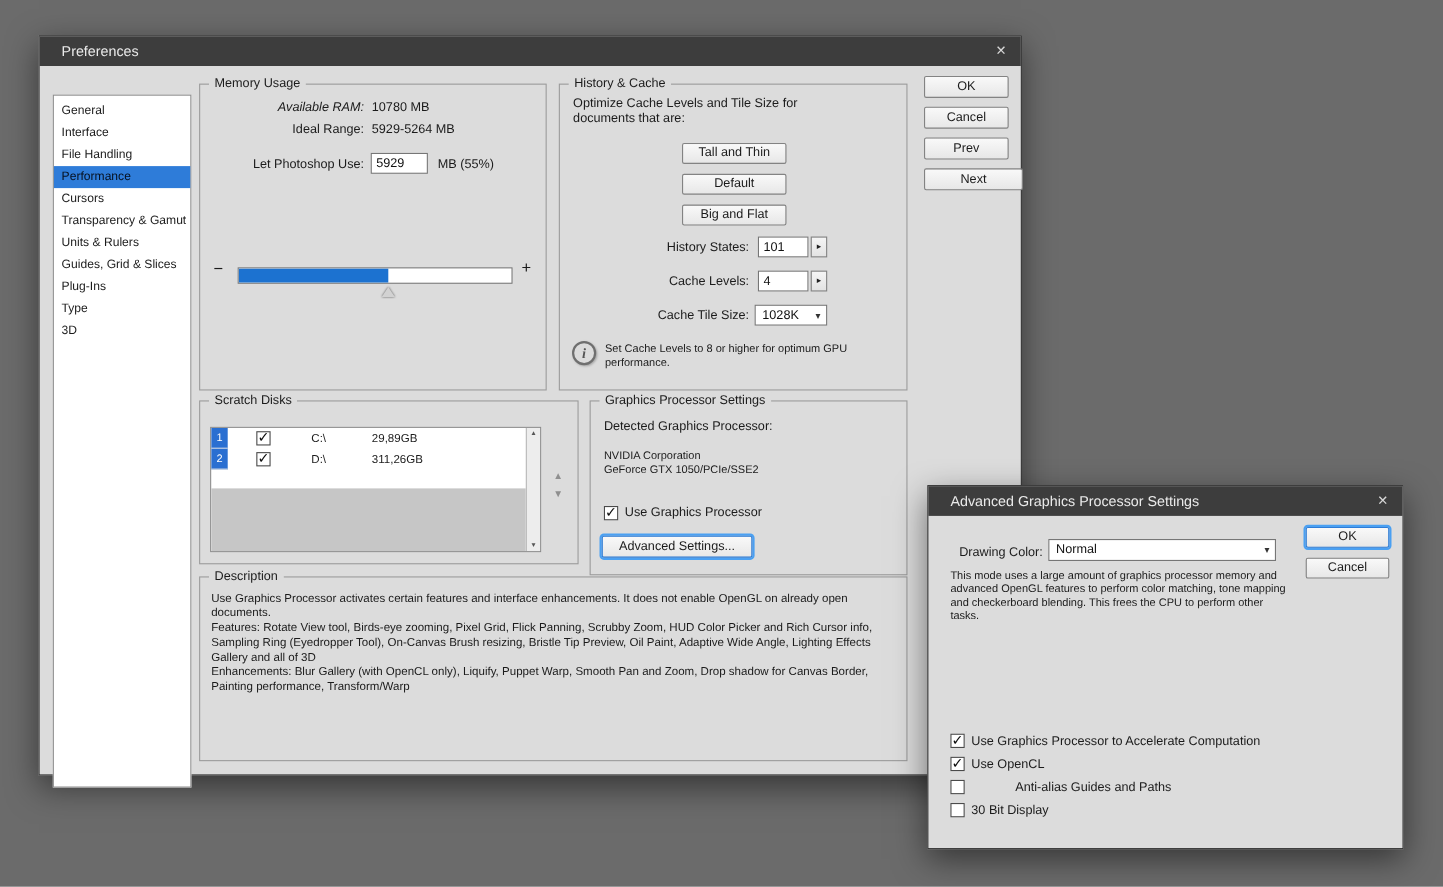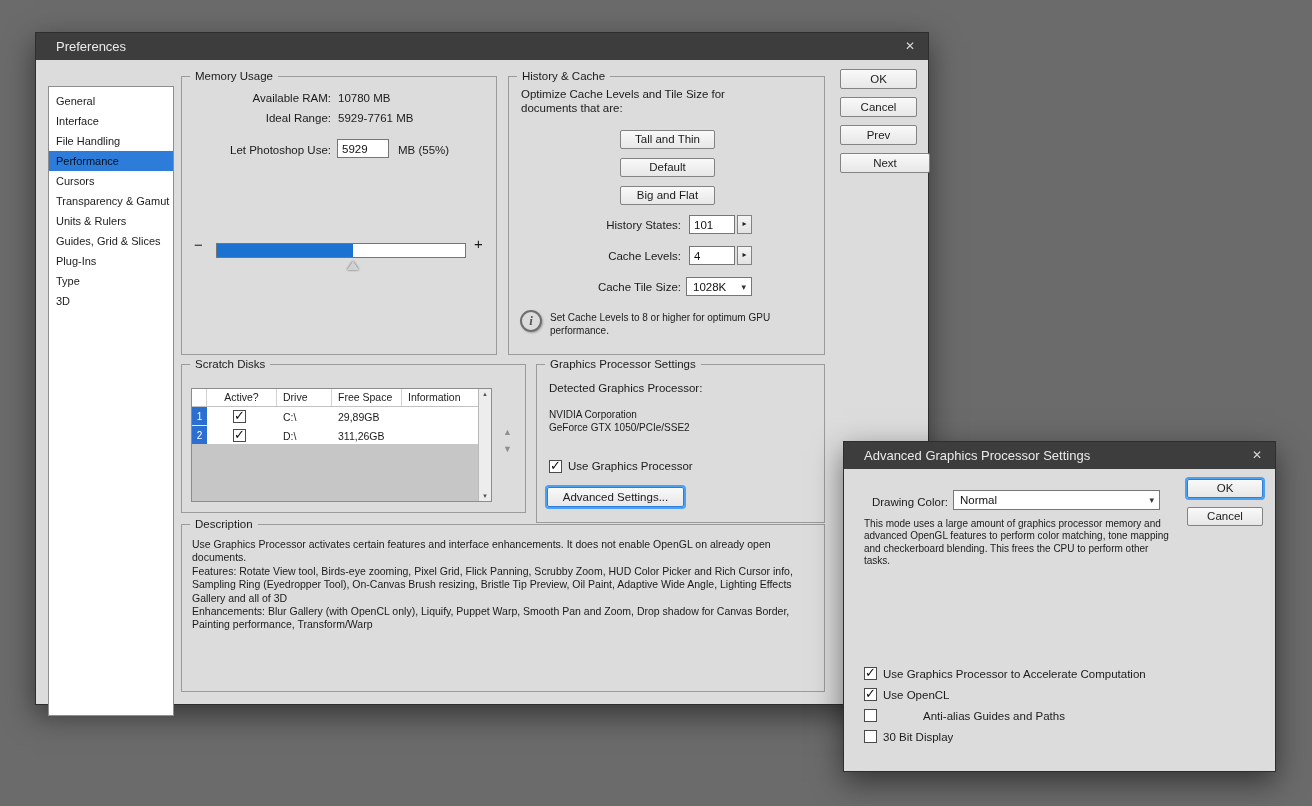--- a/index.html
+++ b/index.html
@@ -65,24 +65,24 @@
       <div class="side-item">Transparency &amp; Gamut</div>
       <div class="side-item">Units &amp; Rulers</div>
       <div class="side-item">Guides, Grid &amp; Slices</div>
       <div class="side-item">Plug-Ins</div>
       <div class="side-item">Type</div>
       <div class="side-item">3D</div>
     </div>
 
     <div class="group" style="left:145px;top:16px;width:316px;height:279px;">
       <span class="legend">Memory Usage</span>
-      <span class="txt rlabel" style="left:0;top:14px;width:149px;">Available RAM:</span>
+      <span class="txt rlabel" style="left:0;top:14px;width:149px;font-style:italic;">Available RAM:</span>
       <span class="txt" style="left:156px;top:14px;">10780 MB</span>
       <span class="txt rlabel" style="left:0;top:34px;width:149px;">Ideal Range:</span>
-      <span class="txt" style="left:156px;top:34px;">5929-7761 MB</span>
+      <span class="txt" style="left:156px;top:34px;">5929-5264 MB</span>
       <span class="txt rlabel" style="left:0;top:66px;width:149px;">Let Photoshop Use:</span>
       <input class="input" style="left: 155px; top: 62px; width: 52px; height: 19px;" value="5929">
       <span class="txt" style="left:216px;top:66px;">MB (55%)</span>
       <span class="txt" style="left:12px;top:160px;font-size:15px;">−</span>
       <div class="slider-track" style="left:34px;top:166px;width:250px;height:15px;">
         <div class="slider-fill"></div>
       </div>
       <div class="slider-thumb" style="left:165px;top:184px;"></div>
       <span class="txt" style="left:292px;top:159px;font-size:15px;">+</span>
     </div>
@@ -113,28 +113,20 @@
     </div>
 
     <div class="btn" style="left:804px;top:9px;width:77px;height:20px;line-height:18px;">OK</div>
     <div class="btn" style="left:804px;top:37px;width:77px;height:20px;line-height:18px;">Cancel</div>
     <div class="btn" style="left:804px;top:65px;width:77px;height:20px;line-height:18px;">Prev</div>
     <div class="btn" style="left:804px;top:93px;width:90px;height:20px;line-height:18px;">Next</div>
 
     <div class="group" style="left:145px;top:304px;width:345px;height:149px;">
       <span class="legend">Scratch Disks</span>
       <div class="sd-table" style="left:9px;top:23px;width:301px;height:114px;">
-        <div class="sd-header">
-          <div class="hcell" style="width:15px;padding-left:0;"></div>
-          <div class="hcell" style="width:70px;text-align:center;padding-left:0;">Active?</div>
-          <div class="hcell" style="width:55px;">Drive</div>
-          <div class="hcell" style="width:70px;">Free Space</div>
-          <div class="hcell" style="flex:1;border-right:none;">Information</div>
-          <div style="width:13px;"></div>
-        </div>
         <div class="sd-row">
           <div class="numcell">1</div>
           <div class="dcell" style="width:70px;position:relative;height:19px;">
             <span class="checkbox checked" style="left:26px;top:3px;"></span>
           </div>
           <div class="dcell" style="width:55px;">C:\</div>
           <div class="dcell" style="width:70px;">29,89GB</div>
           <div class="dcell" style="flex:1;"></div>
           <div style="width:13px;"></div>
         </div>

